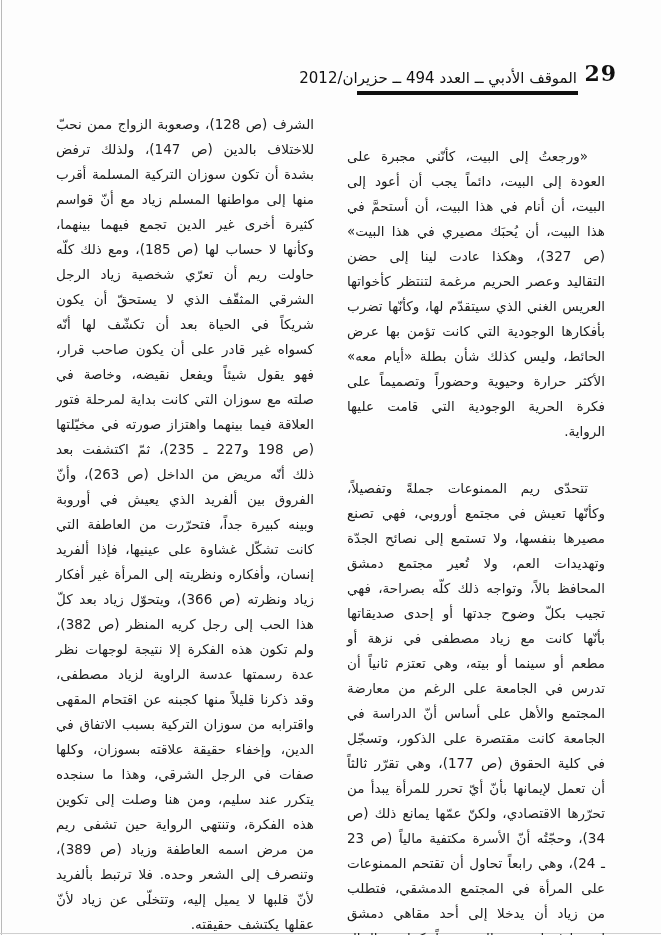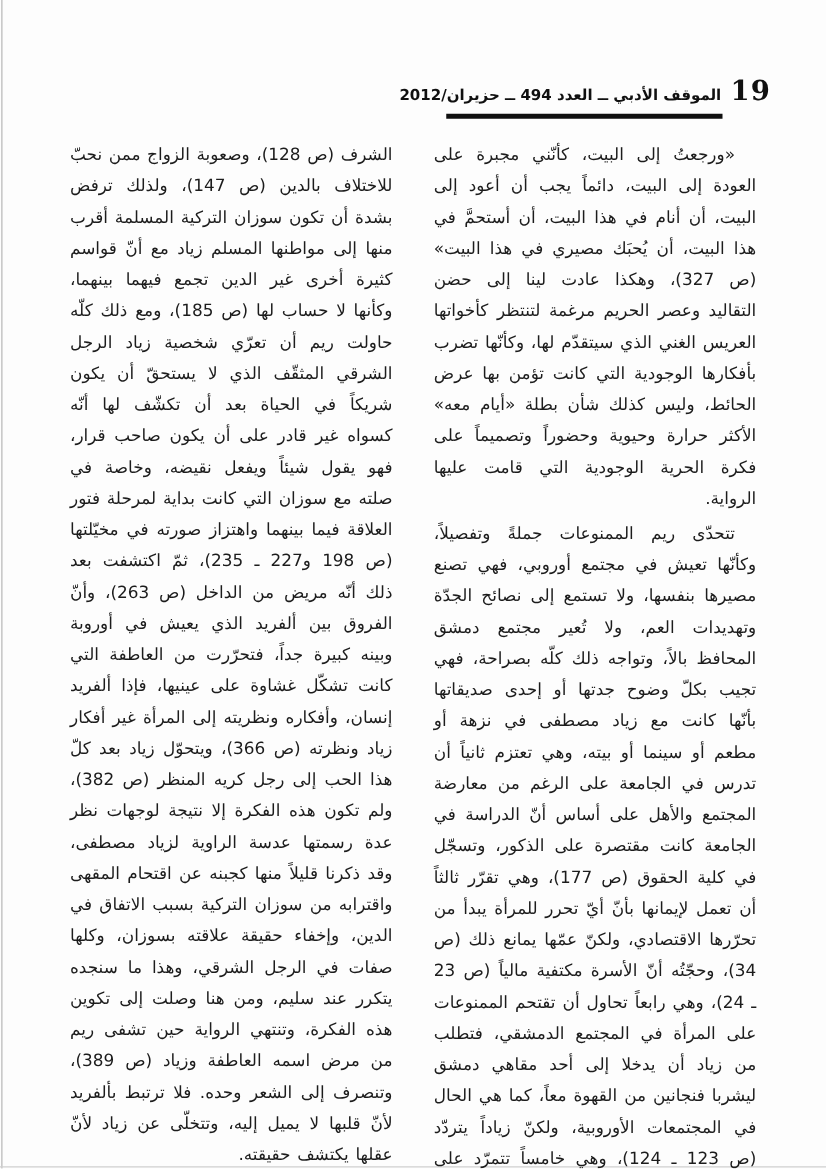--- a/index.html
+++ b/index.html
@@ -16,21 +16,21 @@
 
   .page-number {
     position: absolute; top: 60px; right: 44px;
     font-family: "DejaVu Serif", serif;
     font-weight: bold; font-size: 22px; color: #101010;
     letter-spacing: 1px;
   }
   .journal-title {
     position: absolute; top: 69px; right: 84px;
     direction: rtl; unicode-bidi: plaintext;
-    font-size: 12px; font-weight: bold; color: #101010;
+    font-size: 15px; font-weight: normal; color: #101010;
     white-space: nowrap;
   }
   .header-rule {
     position: absolute; top: 91px; right: 83px;
     width: 221px; height: 4px; background: #101010;
   }
 
   .columns {
     position: absolute; top: 112px; left: 55px; right: 56px;
     direction: rtl;
@@ -40,31 +40,31 @@
   .col { width: 258px; flex: 0 0 258px; }
   .para {
     margin: 0 0 3px 0;
     direction: rtl;
     text-align: justify;
     font-size: 13.5px;
     line-height: 25px;
     color: #1c1c1c;
     word-spacing: 1px;
   }
-  .para.indent { text-indent: 17px; }
+  .para.indent { text-indent: 17px; margin-top: 32px; }
 </style>
 </head>
 <body>
 
 <div class="page">
   <div class="edge-left"></div>
   <div class="edge-bottom"></div>
 
   <div>
-    <div class="page-number">19</div>
+    <div class="page-number">29</div>
     <div class="journal-title">الموقف الأدبي ــ العدد 494 ــ حزيران/2012</div>
     <div class="header-rule"></div>
   </div>
 
   <div class="columns">
     <section class="col">
       <p class="para indent">«ورجعتُ إلى البيت، كأنّني مجبرة على العودة إلى البيت، دائماً يجب أن أعود إلى البيت، أن أنام في هذا البيت، أن أستحمَّ في هذا البيت، أن يُحبَك مصيري في هذا البيت» (ص 327)، وهكذا عادت لينا إلى حضن التقاليد وعصر الحريم مرغمة لتنتظر كأخواتها العريس الغني الذي سيتقدّم لها، وكأنّها تضرب بأفكارها الوجودية التي كانت تؤمن بها عرض الحائط، وليس كذلك شأن بطلة «أيام معه» الأكثر حرارة وحيوية وحضوراً وتصميماً على فكرة الحرية الوجودية التي قامت عليها الرواية.</p>
       <p class="para indent">تتحدّى ريم الممنوعات جملةً وتفصيلاً، وكأنّها تعيش في مجتمع أوروبي، فهي تصنع مصيرها بنفسها، ولا تستمع إلى نصائح الجدّة وتهديدات العم، ولا تُعير مجتمع دمشق المحافظ بالاً، وتواجه ذلك كلّه بصراحة، فهي تجيب بكلّ وضوح جدتها أو إحدى صديقاتها بأنّها كانت مع زياد مصطفى في نزهة أو مطعم أو سينما أو بيته، وهي تعتزم ثانياً أن تدرس في الجامعة على الرغم من معارضة المجتمع والأهل على أساس أنّ الدراسة في الجامعة كانت مقتصرة على الذكور، وتسجّل في كلية الحقوق (ص 177)، وهي تقرّر ثالثاً أن تعمل لإيمانها بأنّ أيّ تحرر للمرأة يبدأ من تحرّرها الاقتصادي، ولكنّ عمّها يمانع ذلك (ص 34)، وحجّتُه أنّ الأسرة مكتفية مالياً (ص 23 ـ 24)، وهي رابعاً تحاول أن تقتحم الممنوعات على المرأة في المجتمع الدمشقي، فتطلب من زياد أن يدخلا إلى أحد مقاهي دمشق ليشربا فنجانين من القهوة معاً، كما هي الحال في المجتمعات الأوروبية، ولكنّ زياداً يتردّد (ص 123 ـ 124)، وهي خامساً تتمرّد على الشرائع الدينية التي لا تسمح بزواج المسيحية من غير المسيحي (ص 82)، فهي إذن ذات فكر وجودي خالص، ولذلك تختلف مع مجتمعها حول أشياء كثيرة، ومنها مفهوم</p>
     </section>
     <section class="col">

